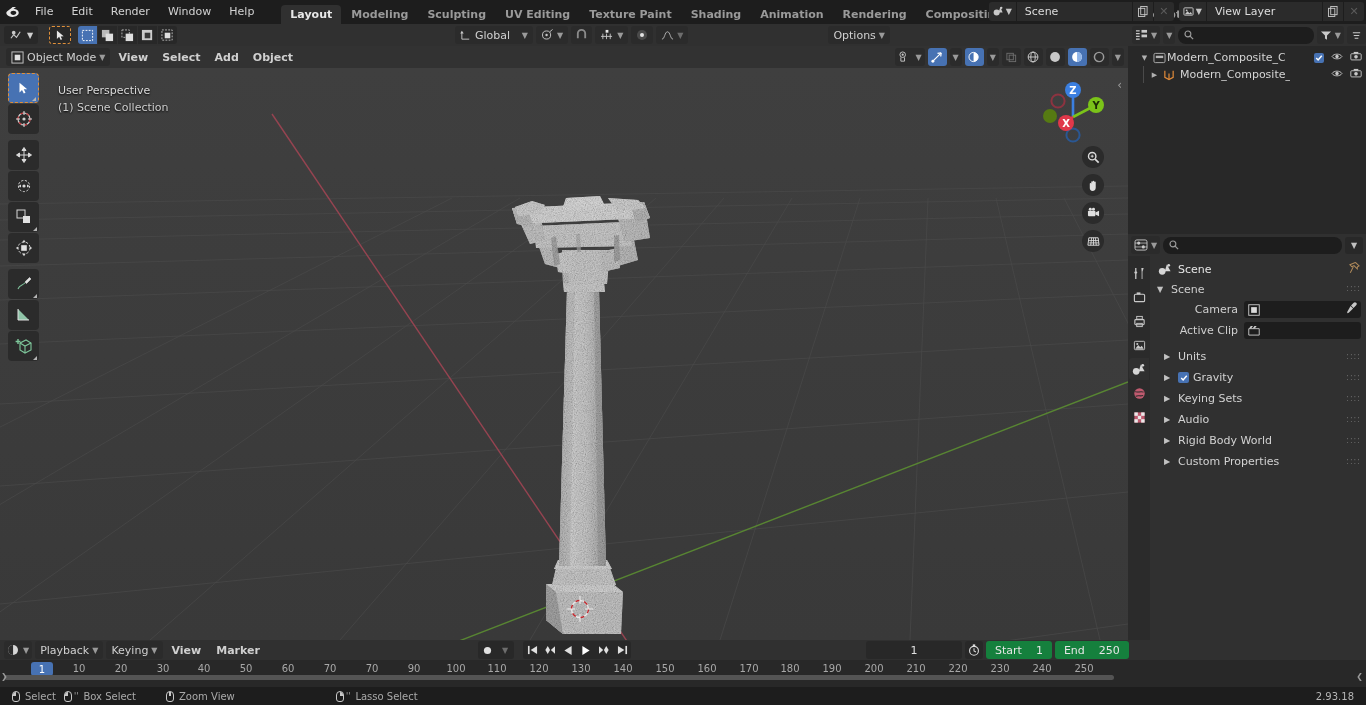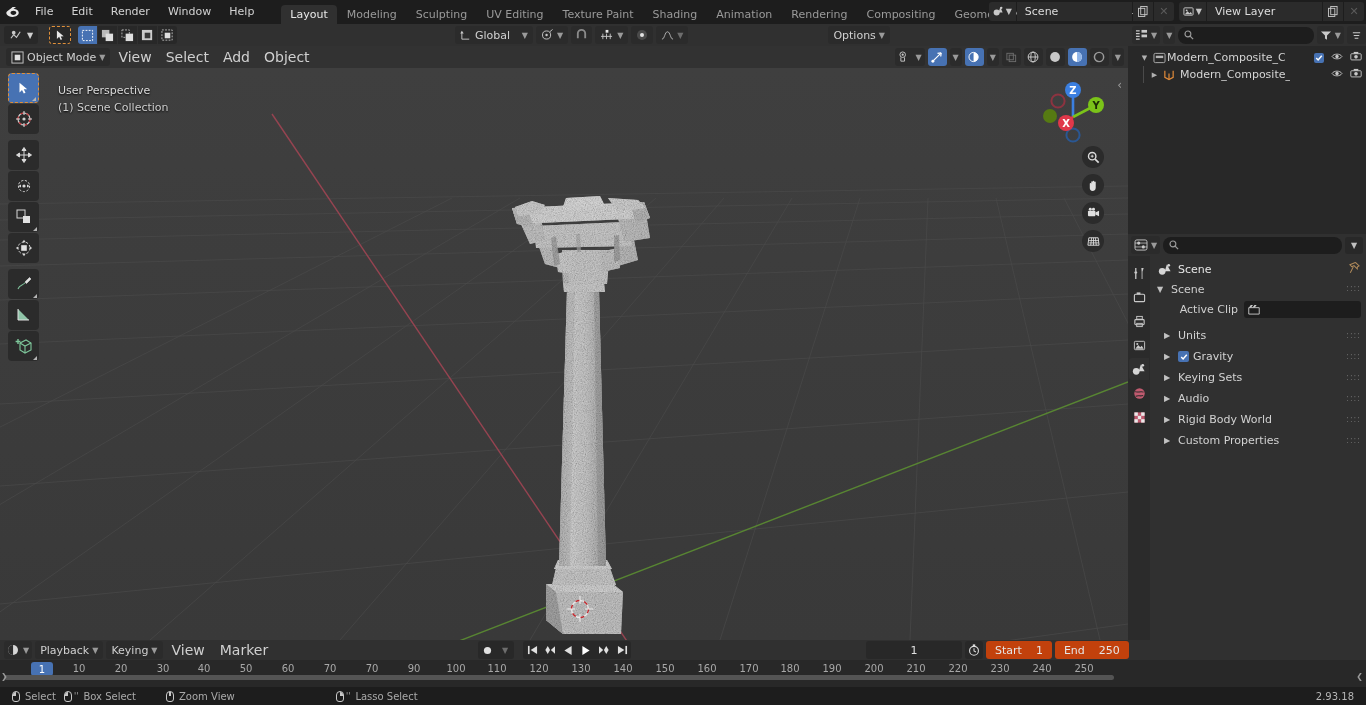--- a/index.html
+++ b/index.html
@@ -17,21 +17,21 @@
   
   .topbar {
     position: absolute; left:0; top:0; width:1366px; height:24px;
     background:#1d1d1d; display:flex; align-items:center;
   }
   .blender-logo { width:26px; height:24px; display:flex; align-items:center; justify-content:center; }
   .menu-item {
     padding: 0 9px; height: 18px; line-height:18px; color:#d2d2d2;
     font-size:11px; border-radius:3px; cursor:default;
   }
-  .ws-tabs { display:flex; align-items:flex-end; height:24px; margin-left:18px; }
+  .ws-tabs { display:flex; align-items:flex-end; height:24px; margin-left:18px;font-weight:bold; }
   .ws-tab {
     padding: 0 9px; height:19px; line-height:19px; font-size:11px;
     color:#9a9a9a; border-radius:4px 4px 0 0; margin-right:1px;
   }
   .ws-tab.active { background:#303030; color:#e8e8e8; }
   .ws-plus { width:18px; text-align:center; color:#9a9a9a; height:19px; line-height:17px; font-size:13px;}
 
   .topbar-right { position:absolute; right:2px; top:2px; display:flex; gap:5px; align-items:center; }
   .fieldgrp { display:flex; align-items:center; height:19px; }
   .fg-icobtn {
@@ -48,21 +48,21 @@
 
   
   .vp-header {
     position:absolute; left:0; top:24px; width:1128px; height:22px;
     background:#303030; display:flex; align-items:center; padding-left:4px; gap:3px;
   }
   .hdr-btn {
     background:#282828; height:18px; border-radius:3px; display:flex;
     align-items:center; gap:3px; padding:0 5px; color:#d0d0d0; font-size:11px;
   }
-  .hdr-flat { height:18px; display:flex; align-items:center; padding:0 6px; color:#d0d0d0; font-size:14px; border-radius:3px;}
+  .hdr-flat { height:18px; display:flex; align-items:center; padding:0 6px; color:#d0d0d0; font-size:11px; border-radius:3px;font-weight:bold;}
   .sel-modes { display:flex; gap:1px; margin-left:4px; }
   .sel-mode {
     width:19px; height:18px; background:#282828; display:flex;
     align-items:center; justify-content:center;
   }
   .sel-mode:first-child { border-radius:3px 0 0 3px; background:#4772b3; }
   .sel-mode:last-child { border-radius:0 3px 3px 0; }
   .cursor-btn { width:22px; height:18px; background:#282828; border:1px dashed #e0903a;
     border-radius:3px; display:flex; align-items:center; justify-content:center; margin-left:8px;}
 
@@ -146,21 +146,21 @@
   .timeline { position:absolute; left:0; top:640px; width:1366px; height:47px; background:#282828; }
   .tl-hdr { height:20px; background:#303030; display:flex; align-items:center; padding-left:4px; gap:3px; position:relative;}
   .tl-playbtns { position:absolute; left:478px; display:flex; align-items:center; gap:3px; }
   .tl-pb { width:18px; height:18px; background:#282828; display:flex; align-items:center; justify-content:center; color:#dcdcdc;}
   .tl-transport { display:flex; margin-left:6px; }
   .tl-transport .tl-pb:first-child { border-radius:3px 0 0 3px; }
   .tl-transport .tl-pb:last-child { border-radius:0 3px 3px 0; }
   .tl-right { position:absolute; left:866px; display:flex; align-items:center; gap:3px; }
   .tl-frame { width:96px; height:18px; background:#282828; border-radius:3px; display:flex;
     align-items:center; justify-content:center; font-size:11px; color:#e0e0e0;}
-  .tl-se { height:18px; background:#c2410c; display:flex; align-items:center; gap:14px; padding:0 9px; font-size:11px;}
+  .tl-se { height:18px; background:#15803d; display:flex; align-items:center; gap:14px; padding:0 9px; font-size:11px;}
   .tl-ruler { height:21px; background:#282828; position:relative; }
   .tl-tick { position:absolute; top:3px; font-size:10px; color:#a8a8a8; transform:translateX(-50%); }
   .tl-playhead { position:absolute; top:2px; width:22px; height:14px; background:#4772b3;
     border-radius:3px; display:flex; align-items:center; justify-content:center;
     font-size:10px; color:#fff; transform:translateX(-50%);}
   .tl-scroll { position:absolute; bottom:1px; left:4px; height:5px; background:#545454; border-radius:3px; }
 
   
   .statusbar { position:absolute; left:0; top:687px; width:1366px; height:18px;
     background:#1d1d1d; display:flex; align-items:center; font-size:10px; color:#a9a9a9; }
@@ -842,20 +842,35 @@
               </svg>
           </span>
         </div>
 
         <div class="panel-hdr">
           <span class="tri">▼</span>
           <span>Scene</span>
           <span class="grip">::::</span>
         </div>
 
+        <div class="prop-row">
+          <span class="prop-label">Camera</span>
+          <span class="prop-field">
+            <svg width="12" height="12" viewBox="0 0 13 13">
+                <rect x="0.8" y="0.8" width="11.4" height="11.4" fill="none" stroke="#c9c9c9"></rect>
+                <rect x="3.4" y="3.4" width="6.2" height="6.2" fill="#dcdcdc"></rect>
+              </svg>
+            <span class="eyedrop">
+              <svg width="11" height="12" viewBox="0 0 12 13">
+                  <path d="M8.4 0.9 A1.9 1.9 0 0 1 11.1 3.6 L8.2 6.5 L5.5 3.8 Z" fill="#c8c8c8"></path>
+                  <path d="M5 4.3 L7.7 7 L3 11.7 L1.2 12.2 L1.6 10.4 Z" fill="#c8c8c8"></path>
+                </svg>
+            </span>
+          </span>
+        </div>
         <div class="prop-row">
           <span class="prop-label">Active Clip</span>
           <span class="prop-field">
             <svg width="12" height="11" viewBox="0 0 13 12">
                 <path d="M0.8 4 L12.2 4 L12.2 11 L0.8 11 Z" fill="none" stroke="#c9c9c9"></path>
                 <path d="M1 3.8 L3 1 L5.4 1 L3.4 3.8 Z M5 3.8 L7 1 L9.4 1 L7.4 3.8 Z" fill="#c9c9c9"></path>
               </svg>
           </span>
         </div>
 

